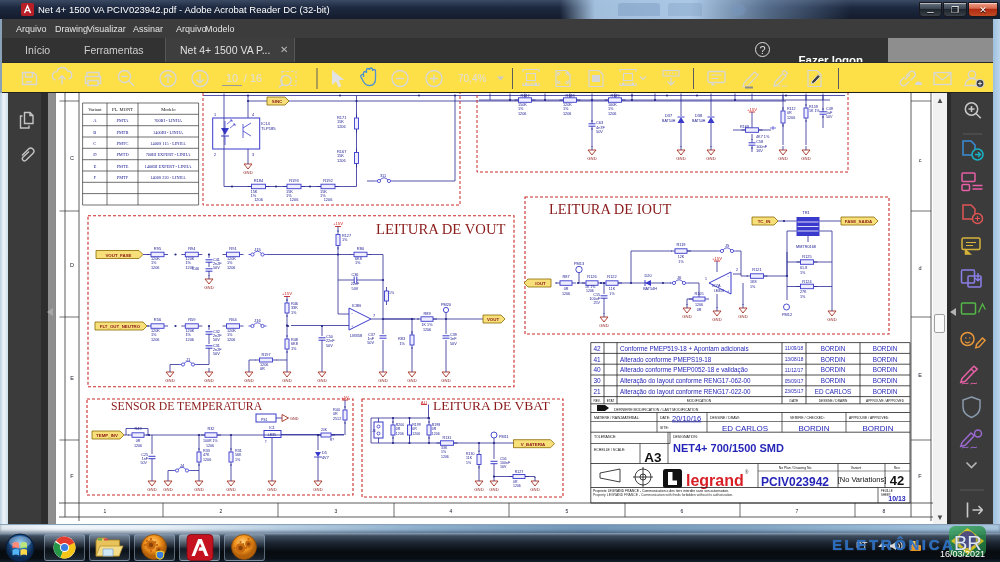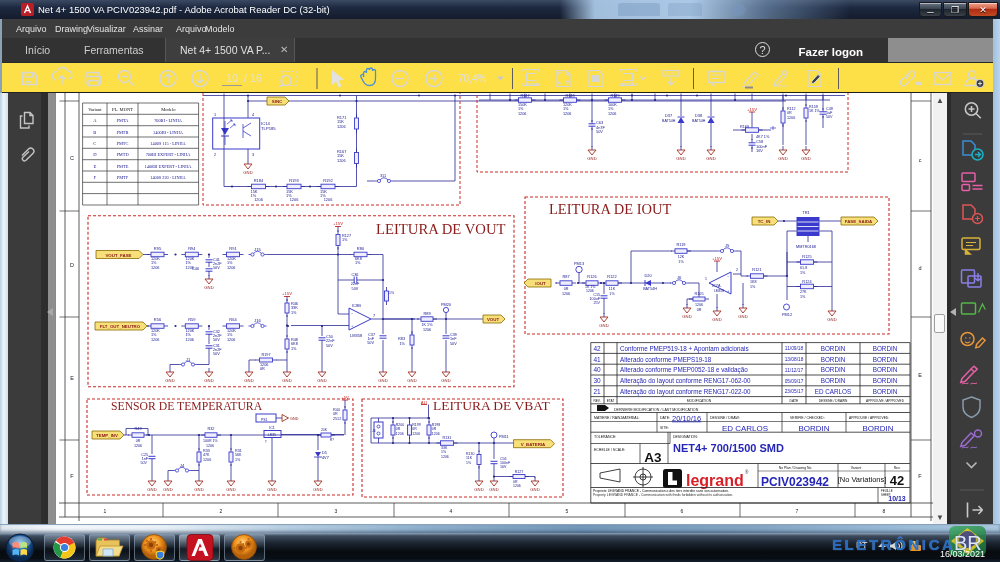--- a/index.html
+++ b/index.html
@@ -25,21 +25,21 @@
 
 #menubar { left:0; top:19px; width:1000px; height:19px; background:#3c3c3c; color:#e4e4e4; font-size:9px; }
 #menubar span { position:absolute; top:5px; }
 
 #tabbar { left:0; top:38px; width:888px; height:24px; background:#323232; color:#cfcfcf; font-size:10.5px; }
 #tabbar .t { position:absolute; top:6px; }
 #activetab { position:absolute; left:165px; top:0; width:130px; height:24px; background:#3e3e3e;
   border-left:1px solid #565656; border-right:1px solid #565656; color:#e0e0e0; }
 #activetab span { position:absolute; left:14px; top:6px; font-size:10.5px;}
 #activetab .x { left:114px; top:6px; font-size:10px; color:#bbb; }
-#logon { position:absolute; right:25px; top:8px; color:#fff; font-size:11.5px; font-weight:bold;}
+#logon { position:absolute; right:25px; top:16px; color:#fff; font-size:11.5px; font-weight:bold;}
 #qmark { position:absolute; right:118px; top:4px; width:15px; height:15px; border:1.5px solid #ddd; border-radius:50%; color:#ddd; font-size:11px; text-align:center; line-height:14px;}
 
 #toolbar { left:0; top:62px; width:1000px; height:31px; background:#fde047; border-bottom:1px solid #232323; border-top:1px solid #2a2a2a;}
 #toolbar svg { position:absolute; top:0; }
 
 #leftedge { left:0; top:93px; width:8px; height:432px; background:linear-gradient(90deg,#b9cfe0 0%,#eef4f9 45%,#cfe0ec 100%);}
 #leftbar { left:8px; top:93px; width:33px; height:432px; background:#3b3b3b; }
 #leftgap { left:41px; top:93px; width:7px; height:432px; background:#2e2e2e; }
 #leftgap2 { left:48px; top:93px; width:8px; height:432px; background:#474747; }
 #docarea { left:48px; top:93px; width:885px; height:432px; background:#8e8e8e; }

